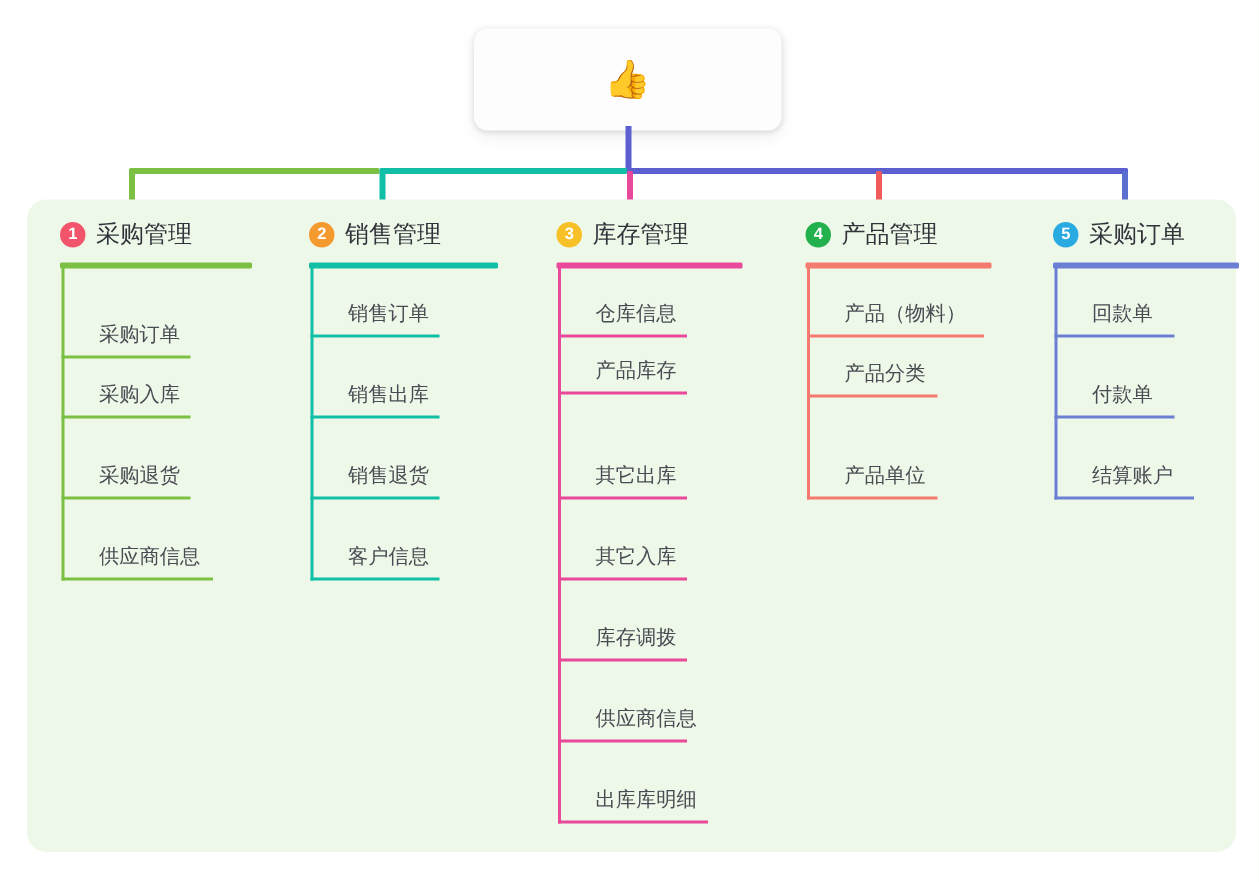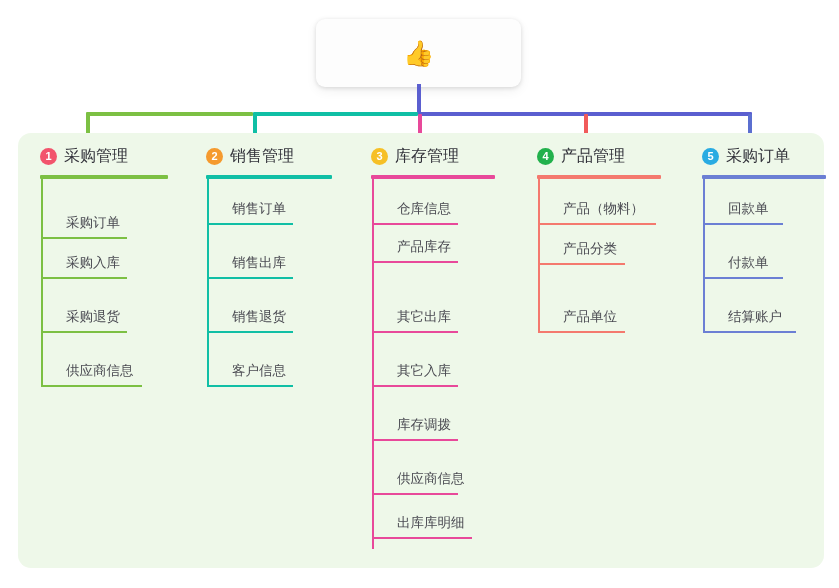--- a/index.html
+++ b/index.html
@@ -181,21 +181,21 @@
             <div class="leaf-underline" style="width: 86px; background: rgb(232, 73, 154);"></div>
           </div>
           <div class="leaf" style="top: 278px; height: 30px; width: 92px; text-decoration: underline;">
             <span class="leaf-label">库存调拨</span>
             <div class="leaf-underline" style="width: 86px; background: rgb(232, 73, 154);"></div>
           </div>
           <div class="leaf" style="top: 332px; height: 30px; width: 92px;">
             <span class="leaf-label">供应商信息</span>
             <div class="leaf-underline" style="width: 86px; background: rgb(232, 73, 154);"></div>
           </div>
-          <div class="leaf" style="top: 376px; height: 30px; width: 106px;">
+          <div class="leaf" style="top: 386px; height: 30px; width: 106px;">
             <span class="leaf-label">出库库明细</span>
             <div class="leaf-underline" style="width: 100px; background: rgb(232, 73, 154);"></div>
           </div>
         </div>
         <div class="column" style="left: 519px;">
           <div class="col-header">
             <span class="badge" style="background: rgb(34, 177, 76);">4</span>
             <span class="col-title">产品管理</span>
           </div>
           <div class="col-underline" style="width: 124px; background: rgb(244, 121, 110);"></div>

